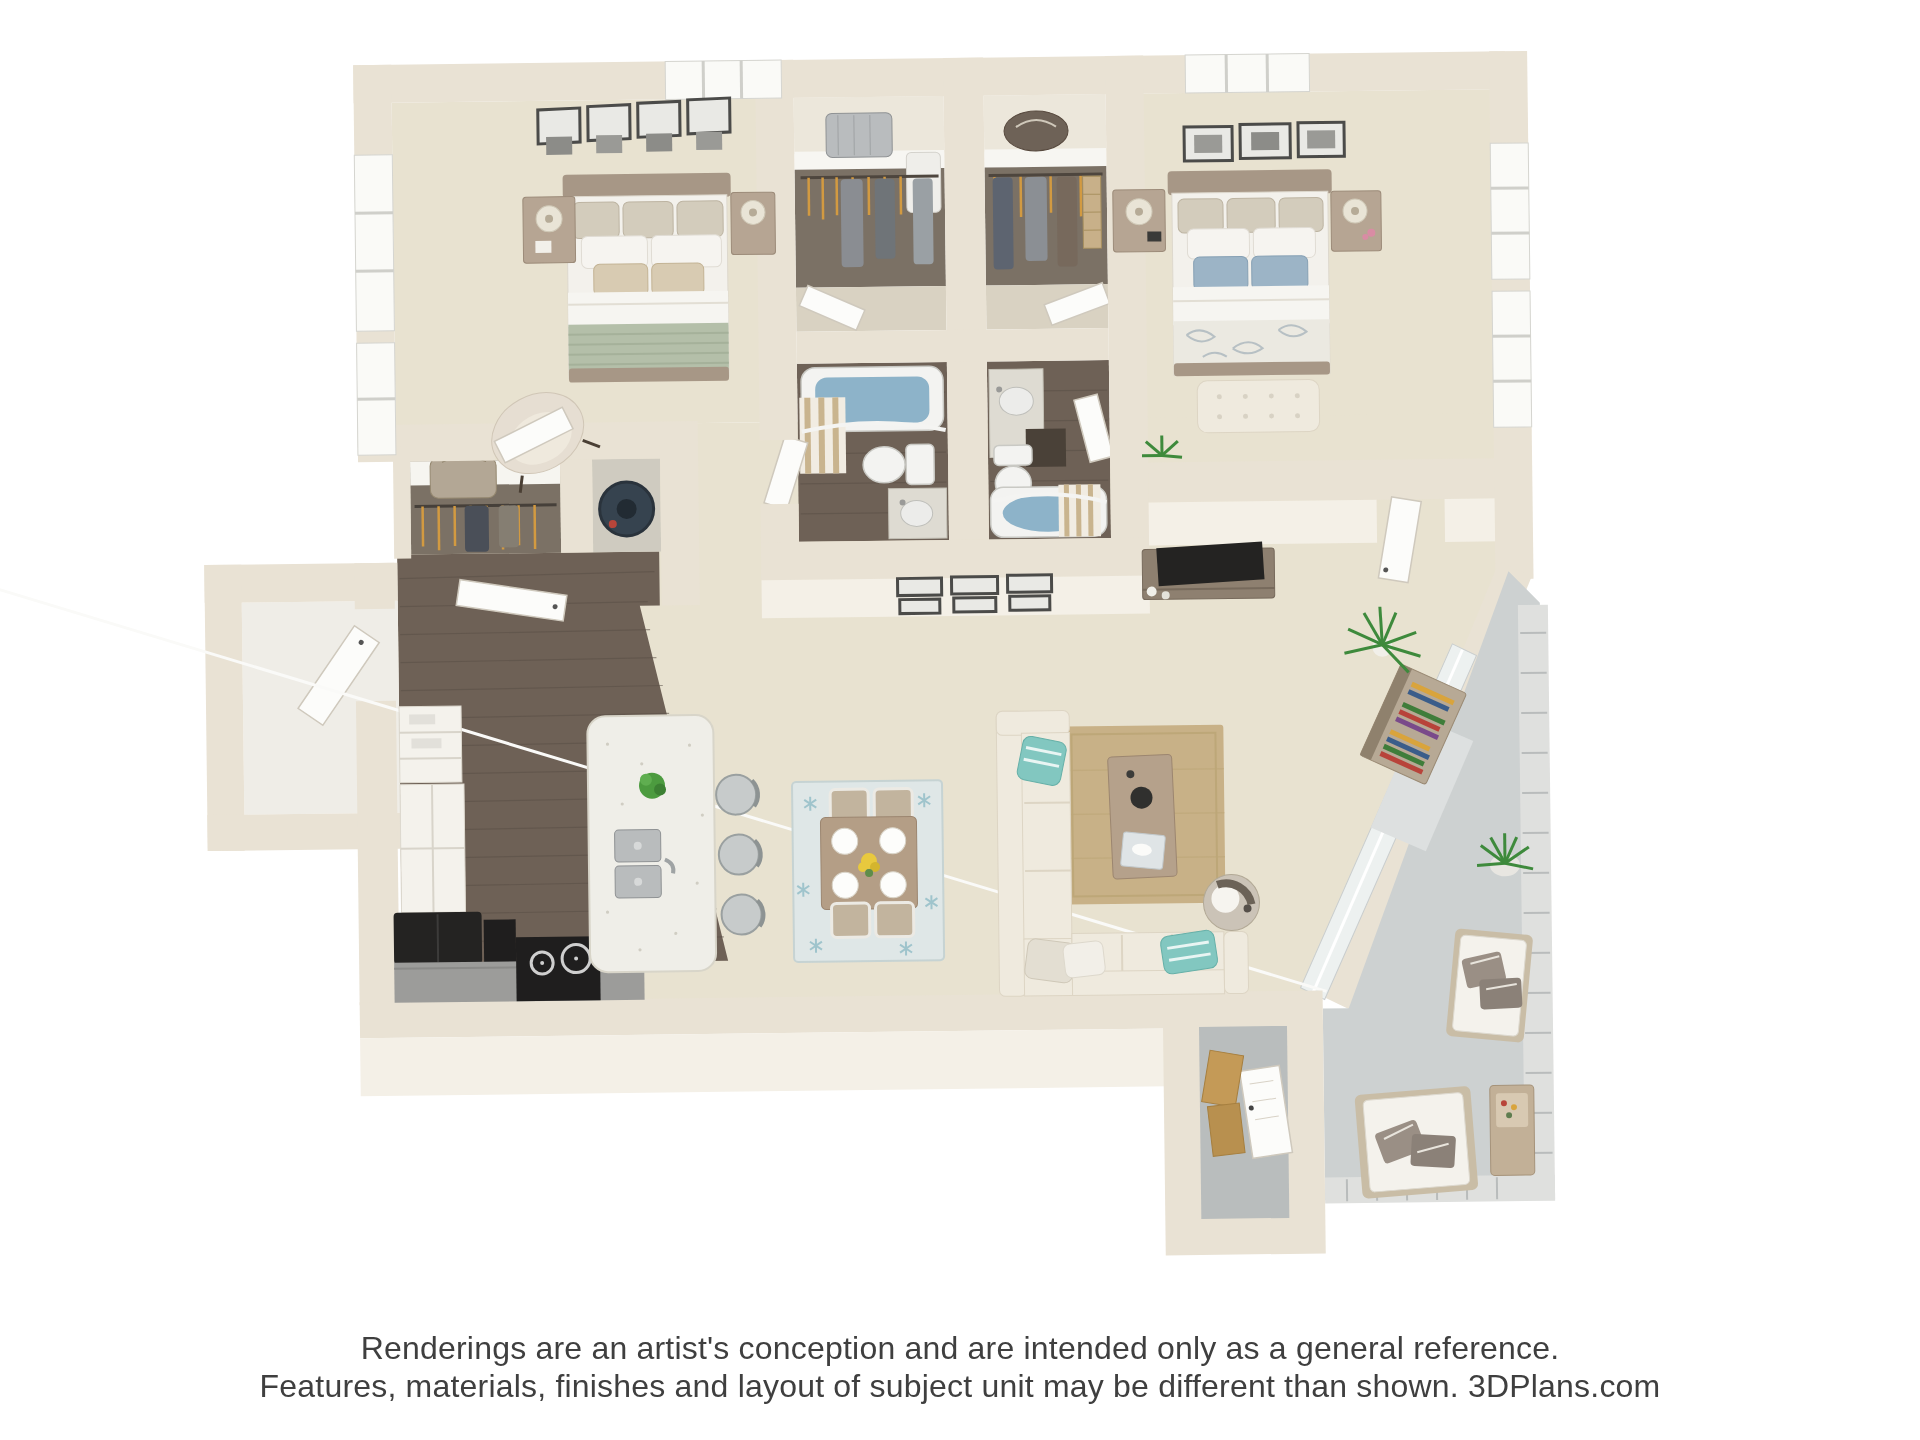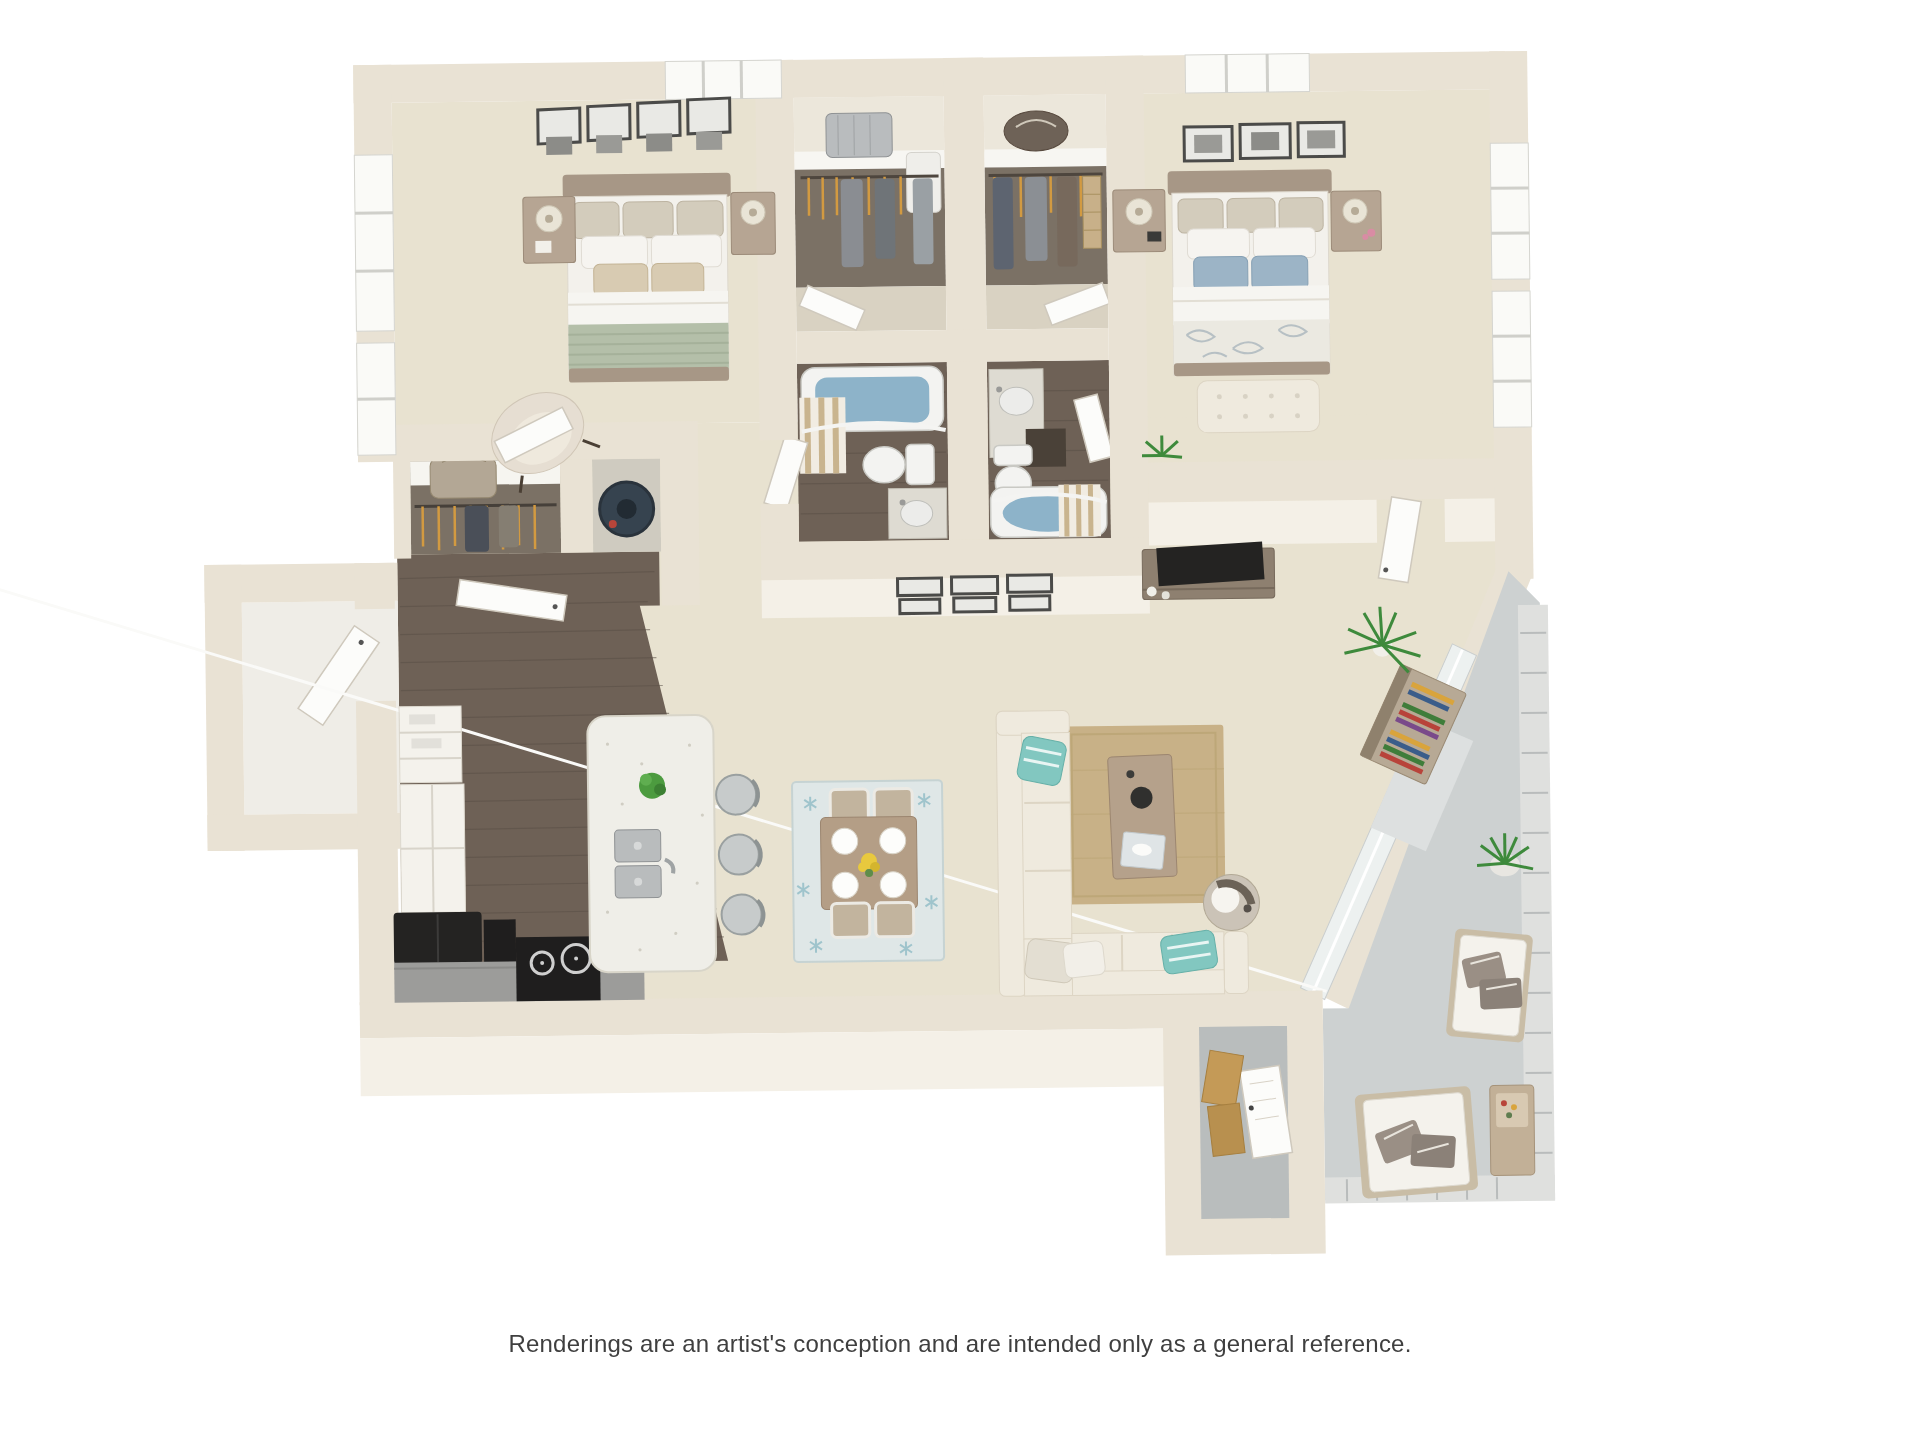--- a/index.html
+++ b/index.html
@@ -1,21 +1,21 @@
 <!DOCTYPE html>
 <html><head>
 <meta charset="utf-8">
 <style>
   html,body{margin:0;padding:0;background:#ffffff;}
   .page{position:relative;width:1920px;height:1440px;background:#ffffff;overflow:hidden;
         font-family:"Liberation Sans", sans-serif;}
   .plan-wrap{position:absolute;left:0;top:0;width:1920px;height:1260px;}
   svg{display:block;}
   .disclaimer{position:absolute;left:0;width:1920px;text-align:center;color:#3f3f3f;
-              font-size:24px;letter-spacing:0.2px;}
+              font-size:32px;letter-spacing:0.2px;}
   .line1{top:1330px;}
   .line2{top:1368px;}
   
   .wall{fill:#e9e2d4;}
   .wallface{fill:#f4f0e7;}
   .carpet{fill:#e8e2d0;}
   .wood{fill:#6e6156;}
   .plank{stroke:#5a4f46;stroke-width:1.2;opacity:.55;}
   .door{fill:#fcfcfa;stroke:#cfc9bd;stroke-width:1.5;}
   .white{fill:#fafaf7;}
@@ -688,13 +688,14 @@
             <path d="M1382,650 l-2,-38"></path>
                 <path d="M1382,650 l26,28"></path>
           </g>
         </g>
       </g>
     </g>
   </svg>
   </div>
 
   <div class="disclaimer line1">Renderings are an artist's conception and are intended only as a general reference.</div>
+  <div class="disclaimer line2">Features, materials, finishes and layout of subject unit may be different than shown. 3DPlans.com</div>
 </div>
 
 </body></html>

